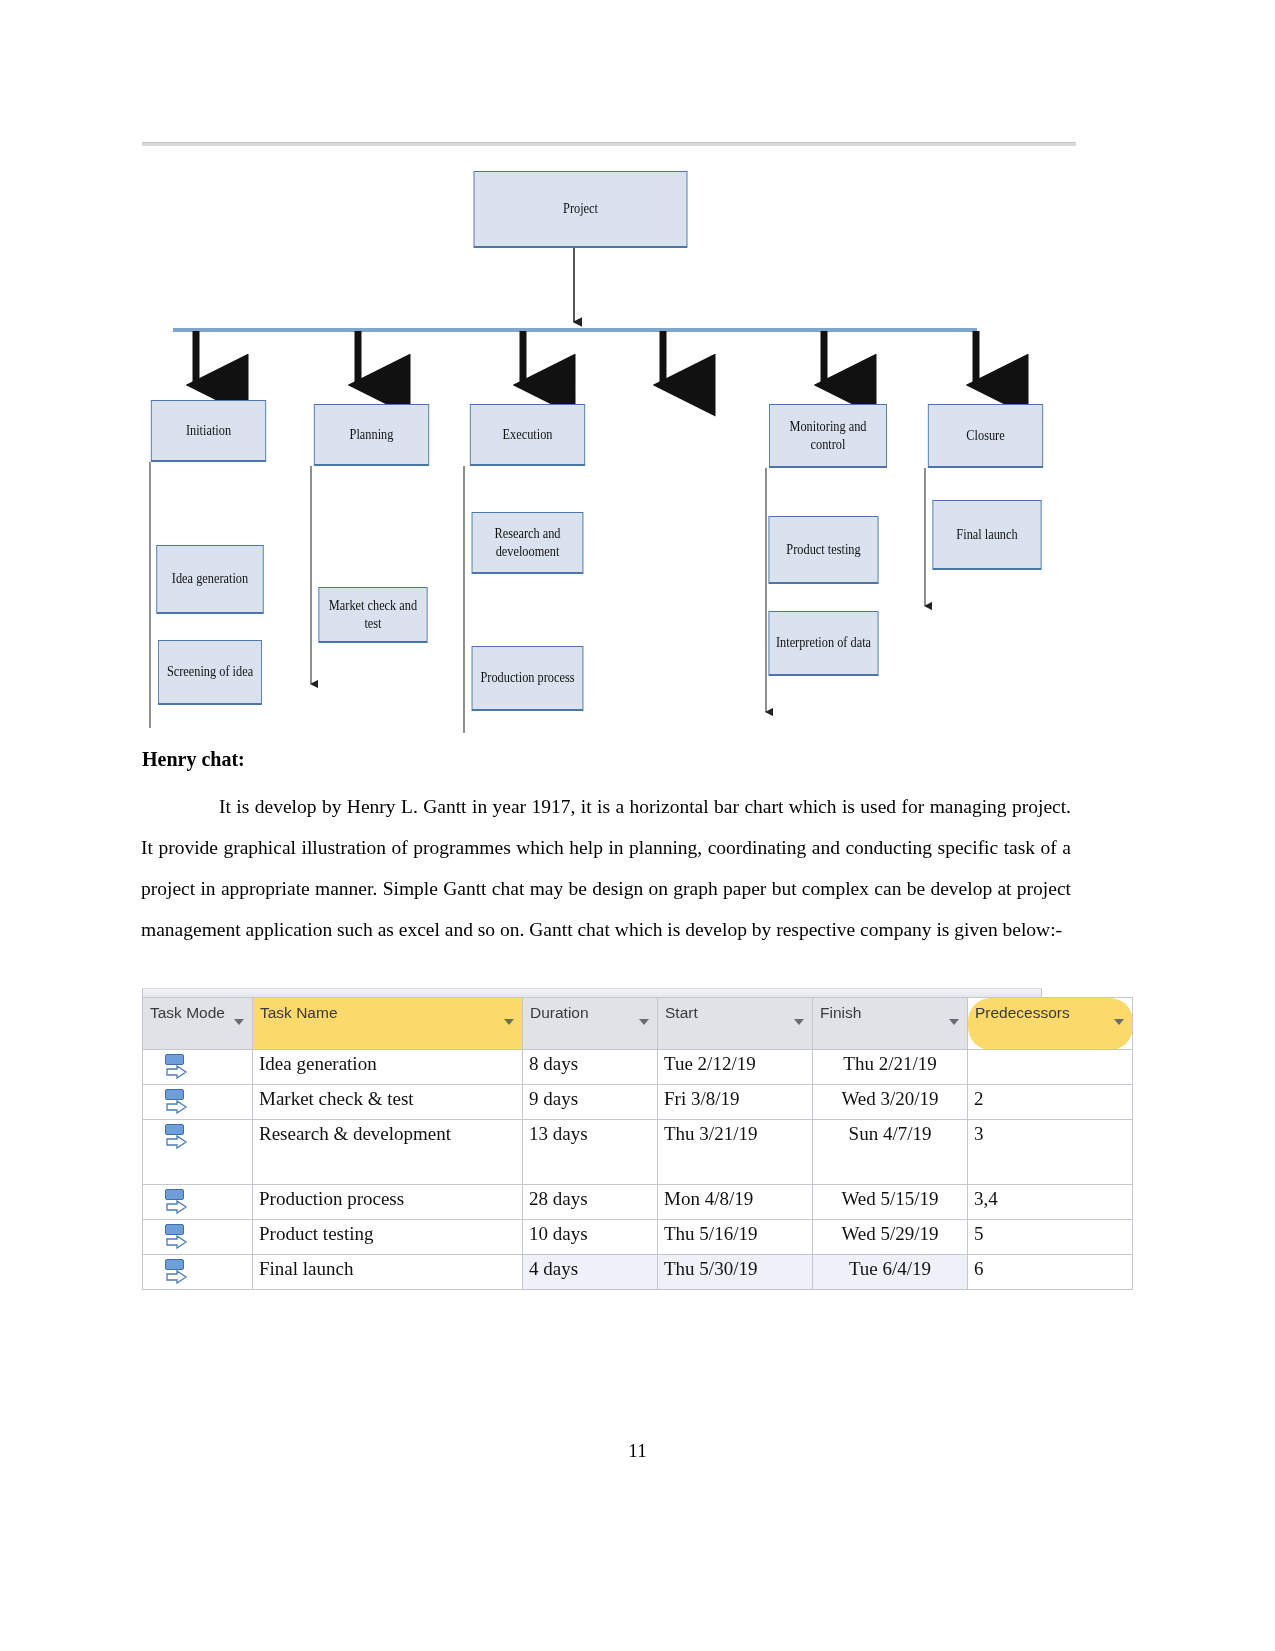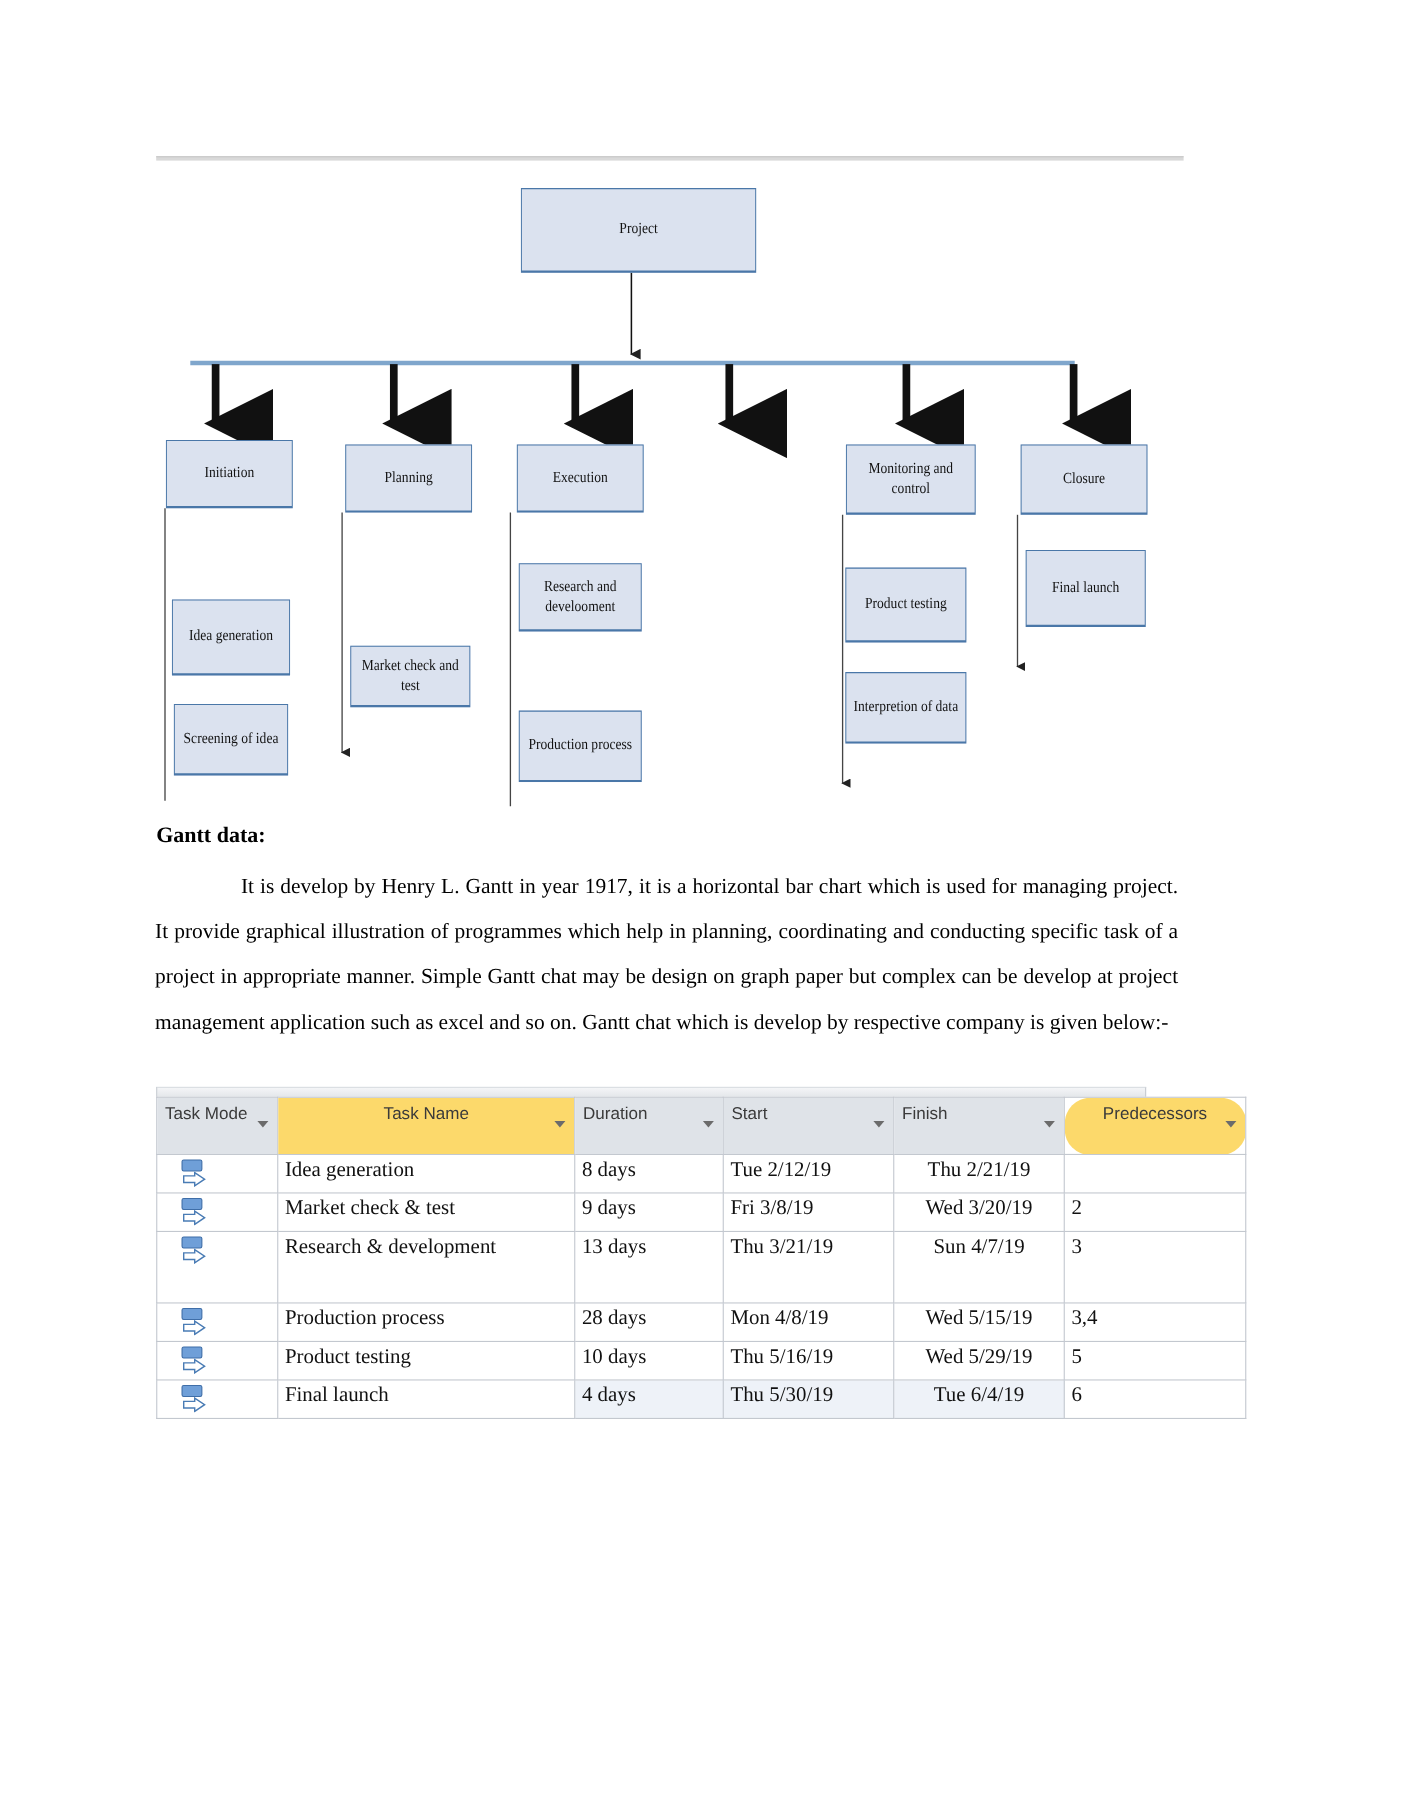--- a/index.html
+++ b/index.html
@@ -122,21 +122,20 @@
     font-size: 15.5px;
     color: #3a3a3a;
     text-align: left;
     height: 46px;
     padding: 5px 7px 0 7px;
     position: relative;
     line-height: 19px;
   }
   table.gantt thead th.hl {
     background: #fcd96b;
-    text-align: center;
   }
   .filter-arrow {
     position: absolute;
     right: 8px;
     top: 21px;
     width: 0; height: 0;
     border-left: 5px solid transparent;
     border-right: 5px solid transparent;
     border-top: 6px solid #6b6b6b;
   }
@@ -287,21 +286,21 @@
 
     <div class="node" style="left:761px; top:611px; width:125px; height:65px;">
       <span>Interpretion of data</span>
     </div>
 
     <div class="node" style="left:925px; top:500px; width:124px; height:70px;">
       <span>Final launch</span>
     </div>
   </div>
 
-  <div class="heading">Gantt data:</div>
+  <div class="heading">Henry chat:</div>
   <div class="para">It is develop by Henry L. Gantt in year 1917, it is a horizontal bar chart which is used for managing project. It provide graphical illustration of programmes which help in planning, coordinating and conducting specific task of a project in appropriate manner.  Simple Gantt chat may be design on graph paper but complex can be develop at project management application such as excel and so on. Gantt chat which is develop by respective company is given below:-</div>
 
   <div class="gantt-wrap">
     <div class="gantt-topbar"></div>
     <table class="gantt">
       <thead>
         <tr>
           <th class="h-mode">
             <span>Task Mode</span>
             <span class="filter-arrow"></span>
@@ -428,14 +427,15 @@
           <td class="c-name">Final launch</td>
           <td class="c-dur">4 days</td>
           <td class="c-start">Thu 5/30/19</td>
           <td class="c-fin">Tue 6/4/19</td>
           <td class="c-pred">6</td>
         </tr>
       </tbody>
     </table>
   </div>
 
+  <div class="page-number">11</div>
 
 </div>
 
 </body></html>

